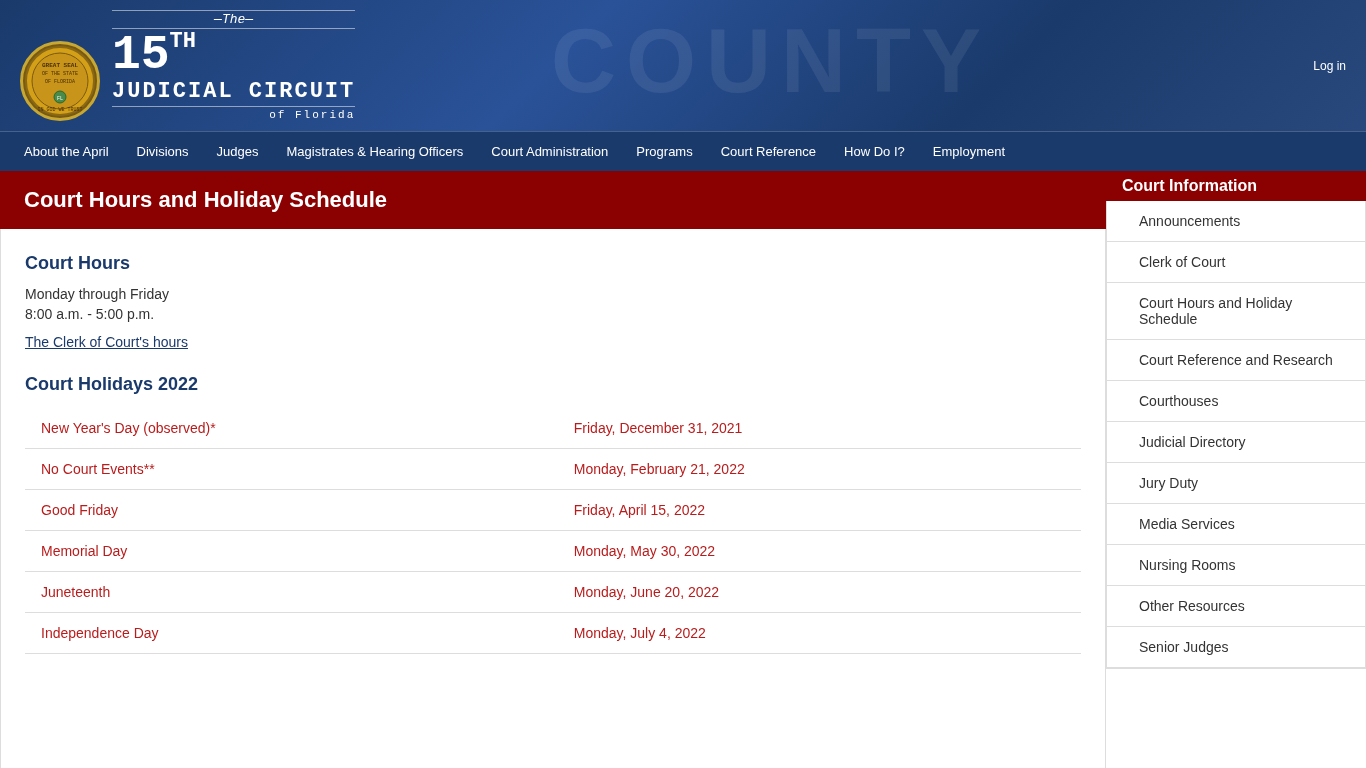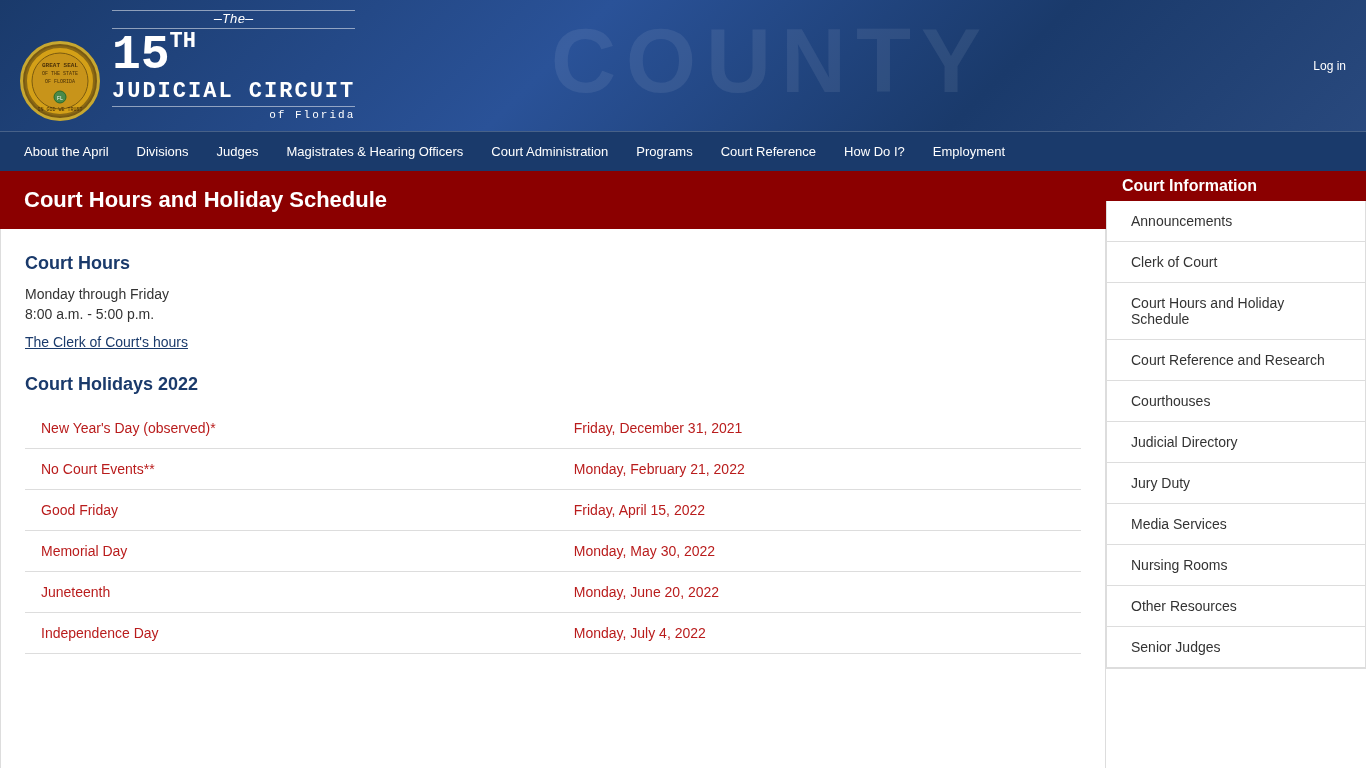--- a/index.html
+++ b/index.html
@@ -206,21 +206,21 @@
       font-size: 16px;
       font-weight: bold;
     }
     .sidebar-nav {
       border: 1px solid #ddd;
       border-top: none;
       background: white;
     }
     .sidebar-nav a {
       display: block;
-      padding: 12px 24px;
+      padding: 12px 32px;
       color: #333;
       text-decoration: none;
       font-size: 14px;
       border-bottom: 1px solid #ddd;
     }
     .sidebar-nav a.active {
       color: #333;
       font-weight: normal;
     }
   </style>

